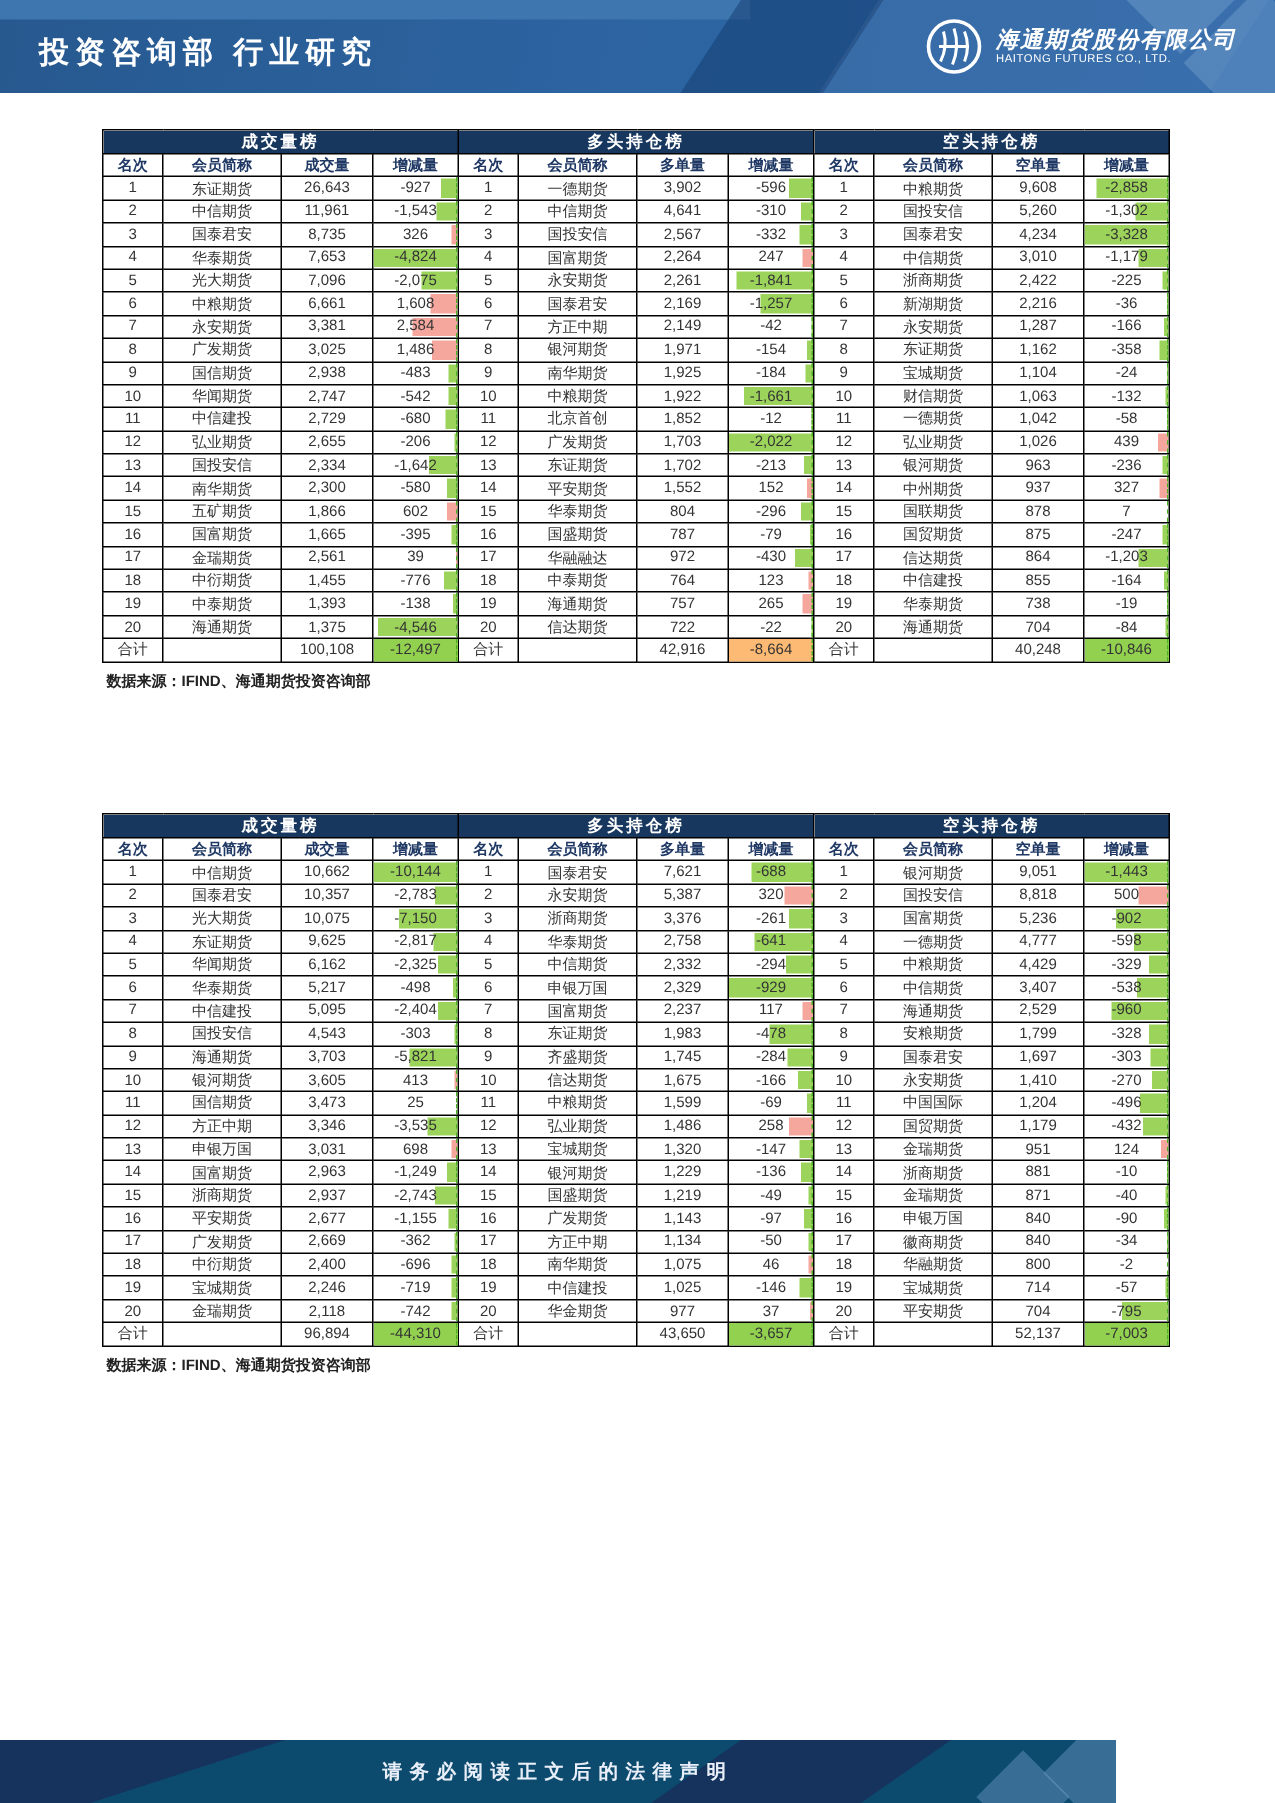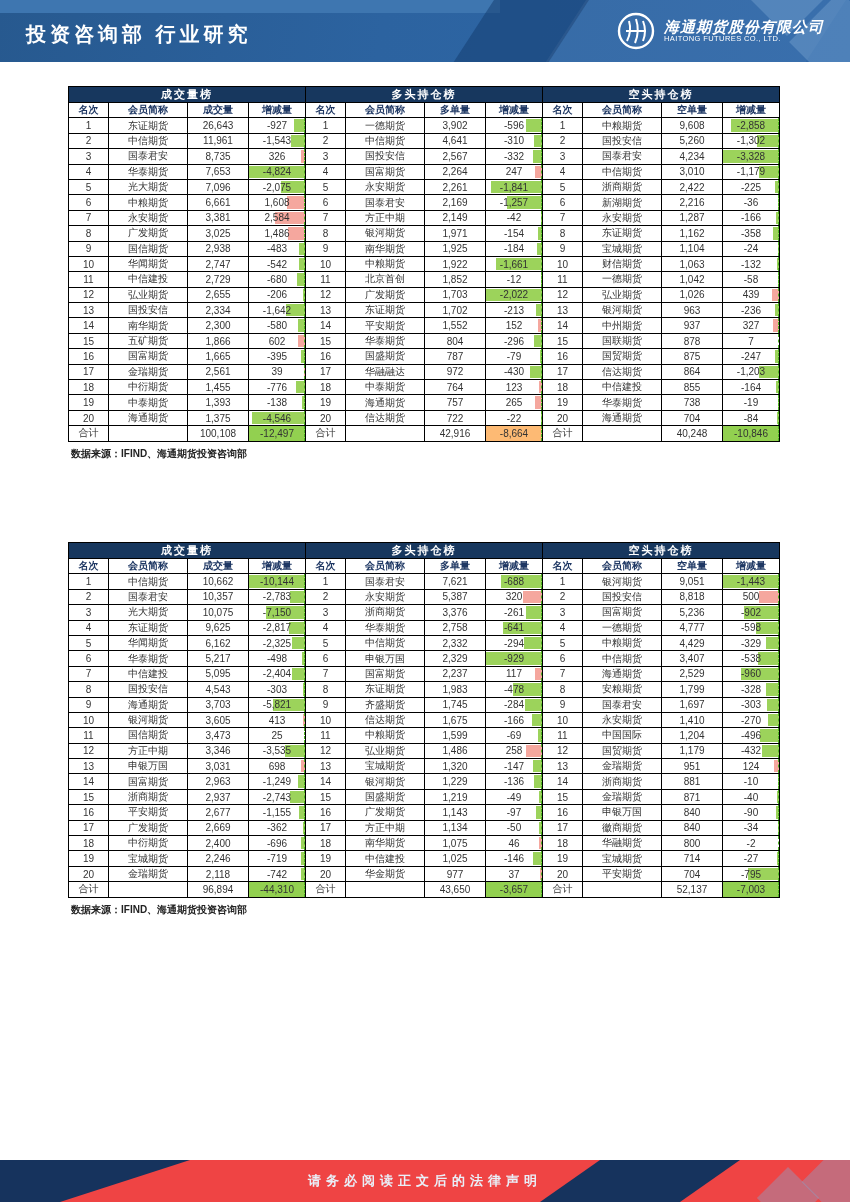--- a/index.html
+++ b/index.html
@@ -36,22 +36,22 @@
                   letter-spacing:2px;}
   .pos-table .col-h{color:#1F3864;font-weight:bold;}
   .pos-table .chg{position:relative;}
   .pos-table .chg .bar{position:absolute;right:0;top:1px;bottom:1px;z-index:0;display:block;}
   .pos-table .chg .v{position:relative;z-index:1;}
   .pos-table .chg::after{content:'';position:absolute;top:0;bottom:0;right:0;z-index:2;
                   border-right:1px dashed #4cb122;}
   .note{margin-top:5px;font-size:10px;font-weight:bold;color:#222;padding-left:3px;}
 
   
-  .band-bottom{position:absolute;left:0;top:1160px;width:850px;height:42px;overflow:hidden;
-               background:#ef4444;}
+  .band-bottom{position:absolute;left:0;top:1160px;width:744px;height:42px;overflow:hidden;
+               background:#0c4a6e;}
   .band-bottom .tri{position:absolute;left:0;top:0;width:240px;height:42px;background:#16335d;
                clip-path:polygon(0 0,190px 0,60px 42px,0 42px);}
   .band-bottom .tri2{position:absolute;right:110px;top:0;width:200px;height:42px;background:#16335d;
                clip-path:polygon(60px 0,200px 0,140px 42px,0 42px);}
   .band-bottom .d1{width:60px;height:60px;right:-24px;top:-8px;}
   .band-bottom .d2{width:44px;height:44px;right:40px;top:16px;}
   .disclaimer{position:relative;z-index:2;line-height:42px;text-align:center;color:#e9eff8;
               font-size:13px;font-weight:bold;letter-spacing:5px;}
 </style>
 </head>
@@ -709,21 +709,21 @@
             <td>宝城期货</td>
             <td>2,246</td>
             <td class="chg"><span class="bar" style="width:7%;background:#9CD35B"></span><span class="v">-719</span></td>
             <td>19</td>
             <td>中信建投</td>
             <td>1,025</td>
             <td class="chg"><span class="bar" style="width:16%;background:#9CD35B"></span><span class="v">-146</span></td>
             <td>19</td>
             <td>宝城期货</td>
             <td>714</td>
-            <td class="chg"><span class="bar" style="width:4%;background:#9CD35B"></span><span class="v">-27</span></td>
+            <td class="chg"><span class="bar" style="width:4%;background:#9CD35B"></span><span class="v">-57</span></td>
           </tr>
           <tr>
             <td>20</td>
             <td>金瑞期货</td>
             <td>2,118</td>
             <td class="chg"><span class="bar" style="width:7%;background:#9CD35B"></span><span class="v">-742</span></td>
             <td>20</td>
             <td>华金期货</td>
             <td>977</td>
             <td class="chg"><span class="bar" style="width:4%;background:#F5A79E"></span><span class="v">37</span></td>

